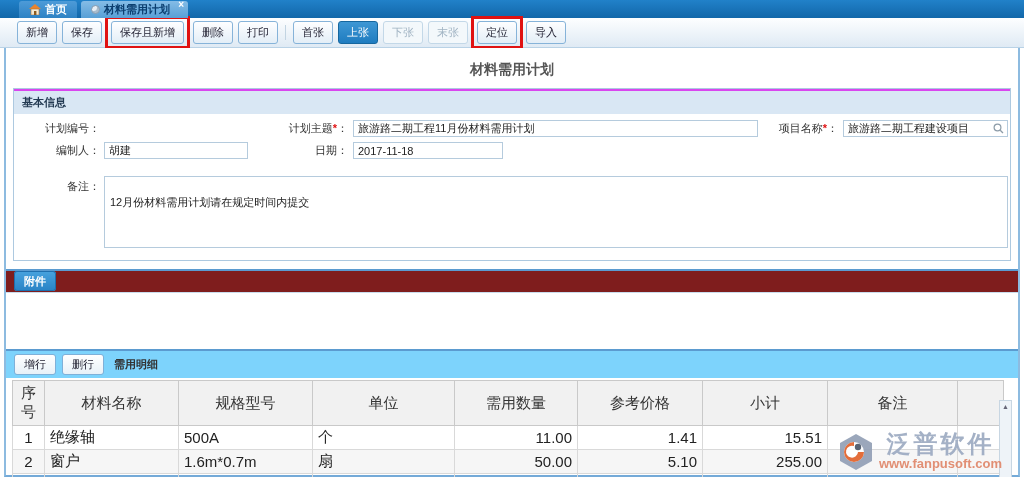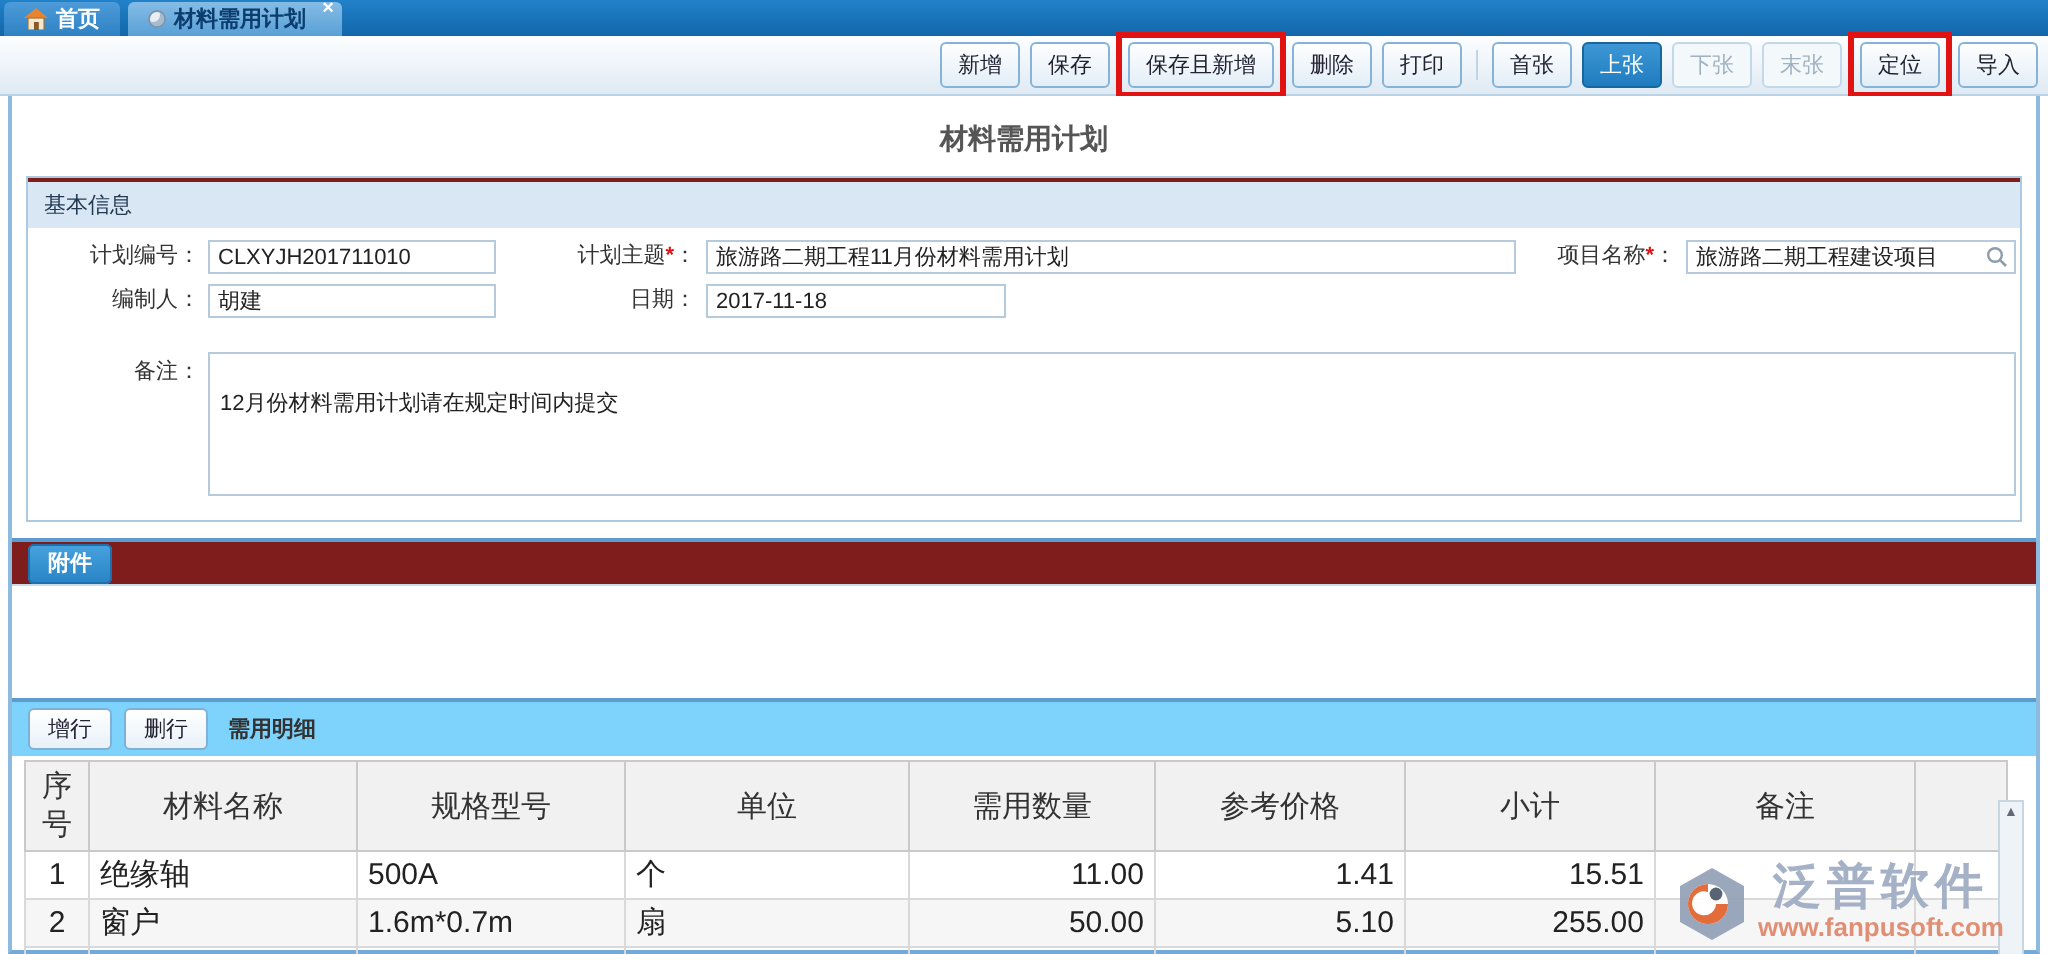--- a/index.html
+++ b/index.html
@@ -4,53 +4,53 @@
 <style>
   * { box-sizing: border-box; }
   html,body { margin:0; padding:0; }
   body {
     width:1024px; height:477px; position:relative; overflow:hidden;
     font-family:"Liberation Sans","DejaVu Sans",sans-serif;
     font-size:11px; color:#333; background:#fff;
   }
   
   .tabbar { height:18px; background:linear-gradient(#2181c9,#1267a9);
-    display:flex; align-items:flex-end; padding-left:2px; }
+    display:flex; align-items:flex-end; padding-left:19px; }
   .tab { height:17px; display:flex; align-items:center; gap:4px;
     padding:0 10px; border-radius:3px 3px 0 0; cursor:default; }
   .tab.home { background:linear-gradient(#4d9bd8,#2e82c4); color:#fff; font-weight:bold; }
   .tab.active { background:linear-gradient(#85bce6,#58a0d6); color:#0b3e6f;
     font-weight:bold; margin-left:4px; padding-right:18px; position:relative; }
   .tab-doc { width:9px; height:9px; border-radius:50%; background:#e8eef4;
     border:1px solid #7d96ac; box-shadow:inset -2px -2px 0 #a8bccd; }
   .tab .close { position:absolute; top:-1px; right:4px; color:#fff;
     font-size:10px; font-weight:bold; line-height:10px; }
   
   .toolbar { height:30px; background:linear-gradient(#fdfeff,#dfeaf4);
     border-bottom:1px solid #b9d2e6; display:flex; align-items:center;
-    padding:0 5px; gap:5px;justify-content:flex-end; }
+    padding:0 17px; gap:5px; }
   .btn { background:linear-gradient(#fefeff,#e3eef7); border:1px solid #86b3d9;
     border-radius:3px; padding:3px 8px; font-size:11px; color:#223;
     display:inline-flex; align-items:center; gap:4px; white-space:nowrap; }
   .btn.active { background:linear-gradient(#3e97d4,#1f7cc0); color:#fff; border-color:#16679f; }
   .btn.disabled { color:#9fb2c2; border-color:#c3d8e8; background:#f3f8fb; }
   .sep { width:1px; height:15px; background:#c2d4e2; margin:0 2px; }
   .annot { border:3px solid #e01212; padding:2px 3px; margin:-7px -2px;
     display:inline-flex; align-items:center; gap:5px; }
   .caret { color:#2a7fc0; font-size:8px; }
   
   .page { position:absolute; left:4px; right:4px; top:48px; bottom:0;
     border-left:2px solid #8dbbe0; border-right:2px solid #8dbbe0;
     border-bottom:2px solid #74aad8; background:#fff; }
   .title { text-align:center; font-size:14px; font-weight:bold; color:#555;
     padding:13px 0 9px; }
   
   .basic { margin:0 7px; border:1px solid #adc9e0; }
-  .sec-hd { background:#d9e7f4; border-top:2px solid #7f1d1d; padding:4px 8px;
-    font-weight:normal; color:#233a52; }
+  .sec-hd { background:#d9e7f4; border-top:2px solid #d946ef; padding:4px 8px;
+    font-weight:bold; color:#233a52; }
   .basic-bd { position:relative; height:146px; background:#fff; }
   .lab { position:absolute; text-align:right; color:#333; line-height:17px; }
   .req { color:#e01212; font-weight:bold; }
   .inp-wrap { position:absolute; }
   .inp-wrap input { width:100%; border:1px solid #b5cbdd; height:17px;
     padding:0 4px; font-size:11px; color:#222;
     font-family:"Liberation Sans","DejaVu Sans",sans-serif; }
   .search-ico { position:absolute; right:4px; top:3px; }
   .memo { position:absolute; border:1px solid #b5cbdd; background:#fff;
     padding:18px 5px; line-height:15px; color:#222; }
@@ -126,21 +126,20 @@
 </div>
 
 <div class="page">
   <div class="title">材料需用计划</div>
 
   <div class="basic">
     <div class="sec-hd">基本信息</div>
     <div class="basic-bd">
 
       <span class="lab" style="left:6px; top:6px; width:80px;"><span>计划编号</span><span>：</span></span>
-      <span class="inp-wrap" style="left:90px; top:6px; width:144px;"><input value="CLXYJH201711010" style=""></span>
 
       <span class="lab" style="left:240px; top:6px; width:94px;"><span>计划主题</span><span class="req">*</span><span>：</span></span>
       <span class="inp-wrap" style="left:339px; top:6px; width:405px;"><input value="旅游路二期工程11月份材料需用计划" style=""></span>
 
       <span class="lab" style="left:738px; top:6px; width:86px;"><span>项目名称</span><span class="req">*</span><span>：</span></span>
       <span class="inp-wrap" style="left:829px; top:6px; width:165px;">
         <input style="padding-right: 16px;" value="旅游路二期工程建设项目">
         <svg class="search-ico" width="11" height="11" viewBox="0 0 11 11">
           <circle cx="4.5" cy="4.5" r="3.4" fill="none" stroke="#8d9ca8" stroke-width="1.2"></circle>
           <line x1="7.2" y1="7.2" x2="10" y2="10" stroke="#8d9ca8" stroke-width="1.3"></line>

